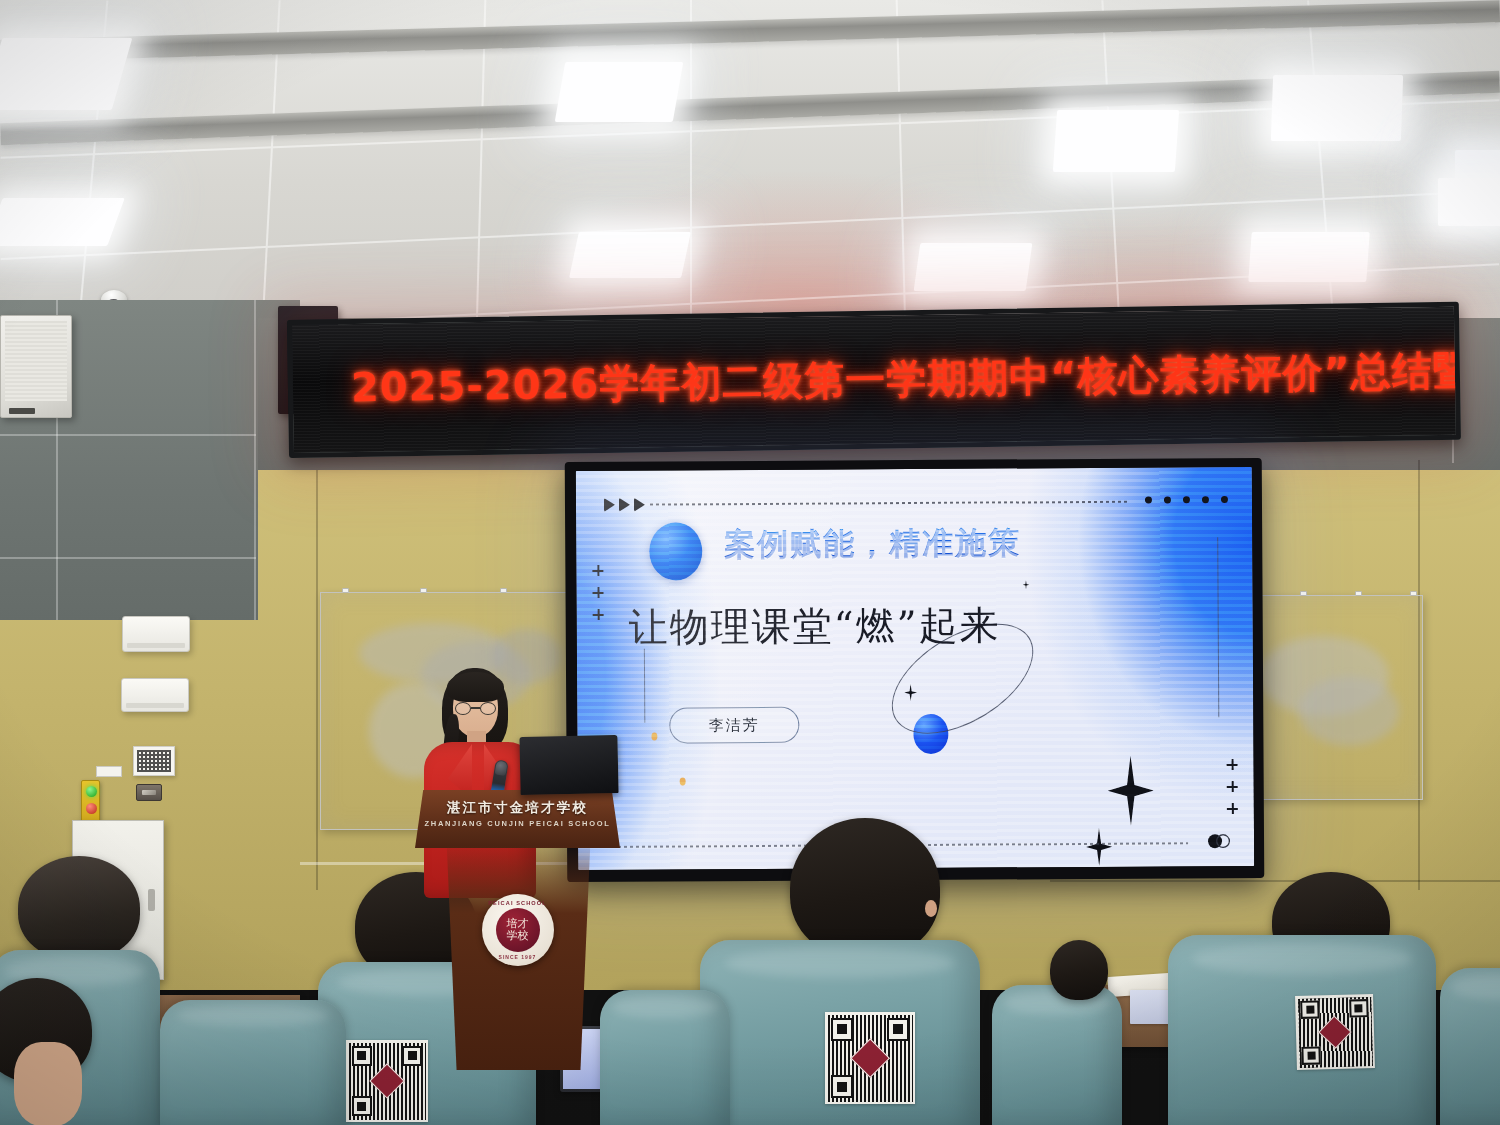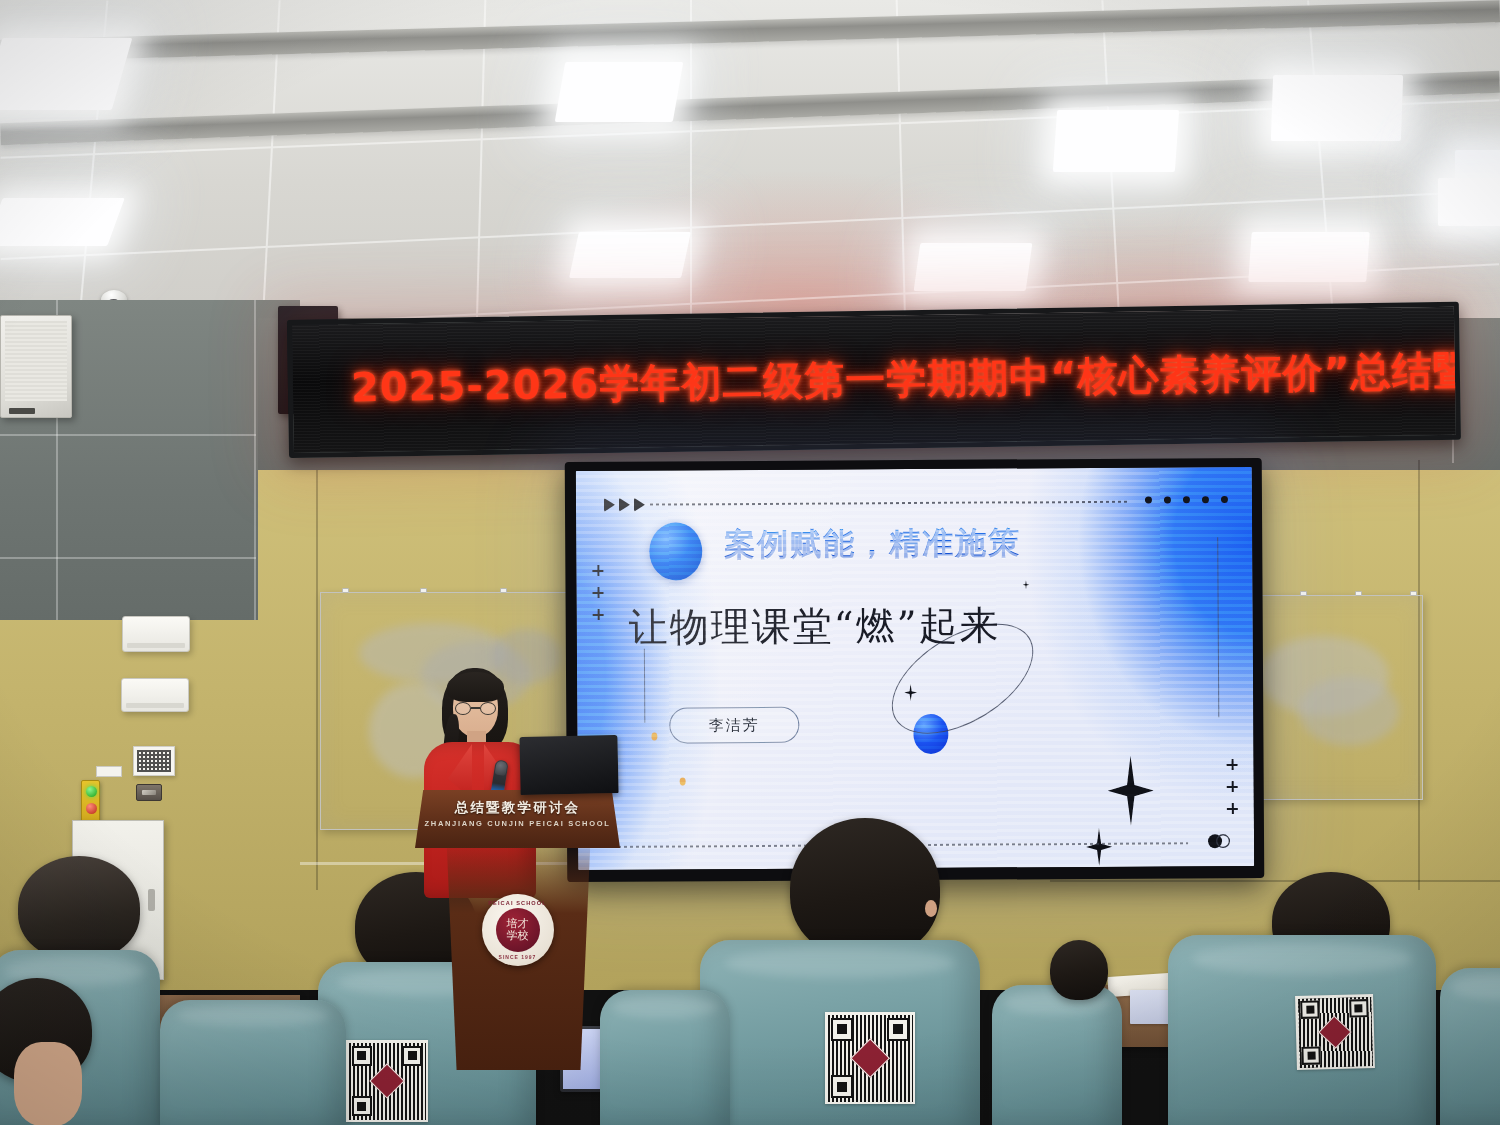--- a/index.html
+++ b/index.html
@@ -636,21 +636,21 @@
     <div class="p-lapel-r"></div>
     <div class="p-btn" style="left:58px;top:126px;"></div>
     <div class="p-btn" style="left:56px;top:158px;"></div>
     <div class="p-mic"></div>
     <div class="p-hand"></div>
   </div>
 
   <div class="laptop-lid" style="left:520px;top:736px;"></div>
   <div class="podium">
     <div class="podium-top">
-      <div class="podium-name">总结暨教学研讨会</div>
+      <div class="podium-name">湛江市寸金培才学校</div>
       <div class="podium-name-en">ZHANJIANG CUNJIN PEICAI SCHOOL</div>
     </div>
     <div class="podium-body"></div>
     <div class="crest">
       <div class="crest-top-txt">PEICAI SCHOOL</div>
       <div class="crest-inner">培才<br>学校</div>
       <div class="crest-bot-txt">SINCE 1997</div>
     </div>
   </div>
 

